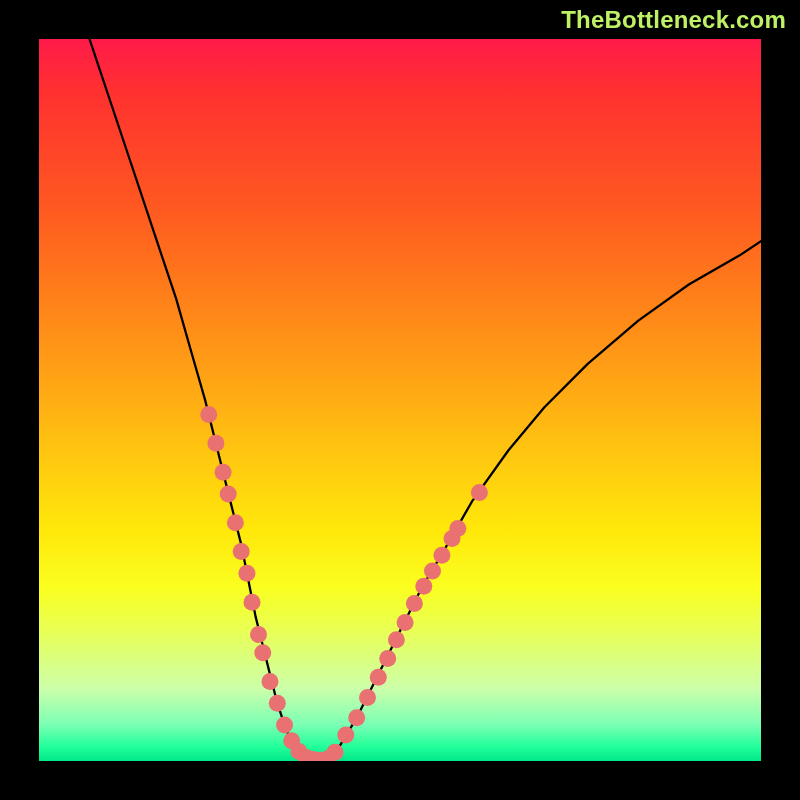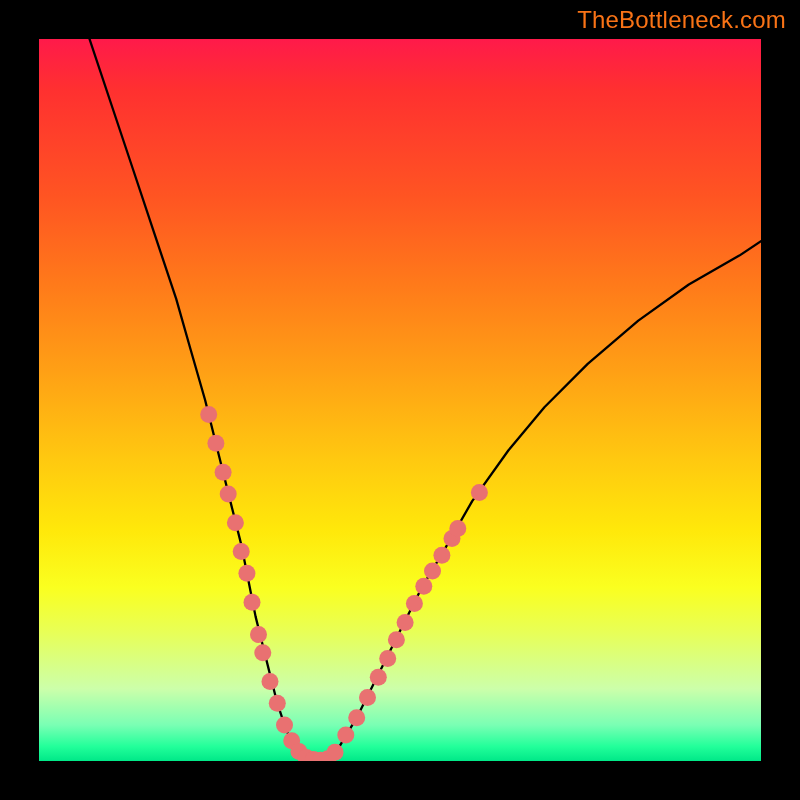--- a/index.html
+++ b/index.html
@@ -40,23 +40,23 @@
       #ccffaa 90%,
       #7affb4 95%,
       #22ff9a 98%,
       #00e888 100%
     );
   }
   .watermark {
     position: absolute;
     top: 6px;
     right: 14px;
-    color: #f97316;
+    color: #bef264;
     font-size: 24px;
-    font-weight: 400;
+    font-weight: 700;
     letter-spacing: 0.2px;
     user-select: none;
   }
   svg.curve {
     position: absolute;
     left: 0;
     top: 0;
     width: 722px;
     height: 722px;
   }

